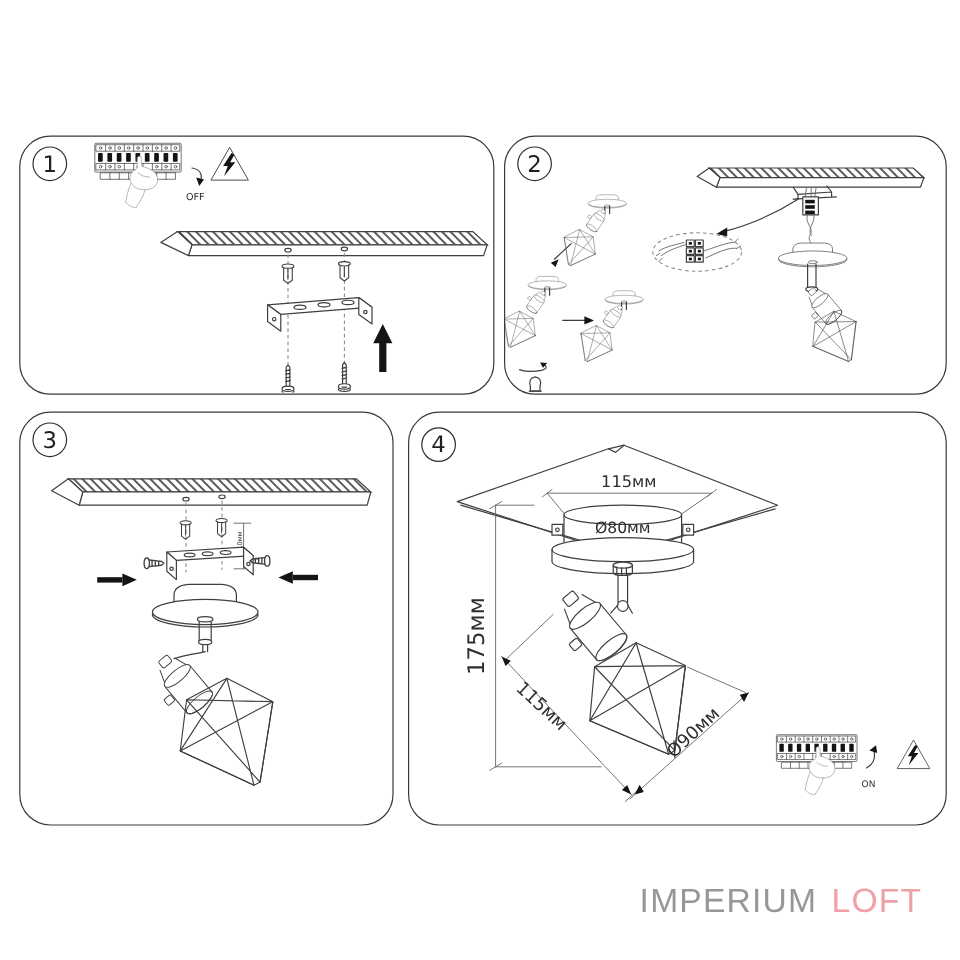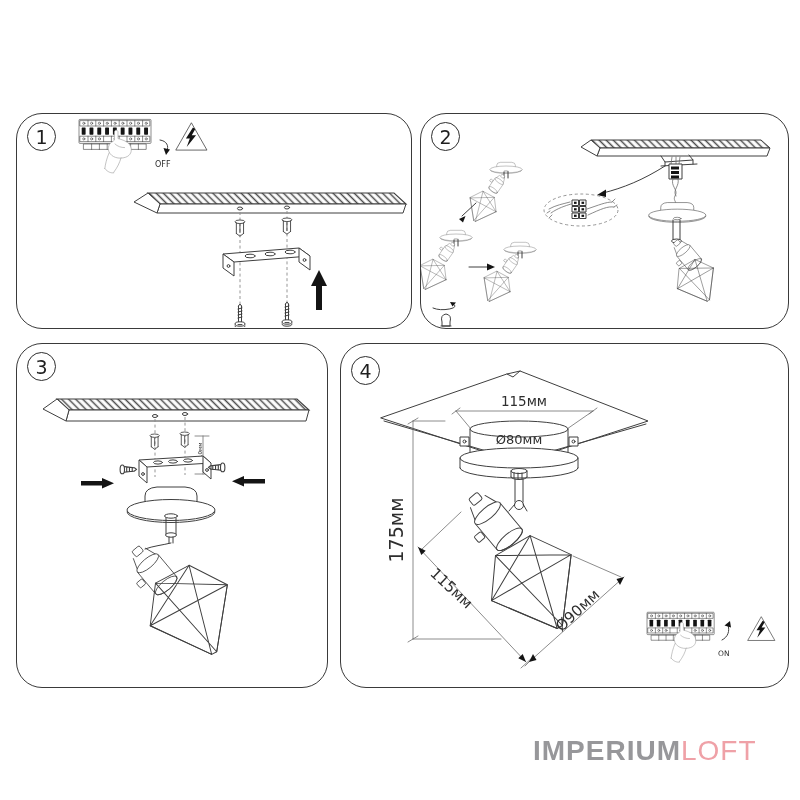--- a/index.html
+++ b/index.html
@@ -5,21 +5,21 @@
   html,body{margin:0;padding:0;background:#fff;}
   #page{position:relative;width:800px;height:800px;background:#fff;overflow:hidden;
         font-family:"DejaVu Sans","Liberation Sans",sans-serif;}
   .panel{position:absolute;border:1.4px solid #3a3a3a;border-radius:26px;background:#fff;box-sizing:border-box;}
   .panel svg{position:absolute;left:0;top:0;}
   .badge{position:absolute;left:10px;top:8px;width:27px;height:27px;border:1.4px solid #2e2e2e;
          border-radius:50%;display:flex;align-items:center;justify-content:center;
          font-size:19px;color:#1f1f1f;background:#fff;z-index:2;}
   .logo{position:absolute;left:533px;top:735px;font-size:28px;letter-spacing:1px;
         font-family:"Liberation Sans",sans-serif;font-weight:400;white-space:nowrap;}
-  .logo .lp{color:#97979a;font-weight:bold;} .logo .la{color:#efa1a7;}
+  .logo .lp{color:#97979a;} .logo .la{color:#efa1a7;margin-left:12px;}
   
   .ln{stroke:#3f3f3f;stroke-width:1;fill:none;stroke-linecap:round;stroke-linejoin:round;}
   .lt{stroke:#6e6e6e;stroke-width:0.8;fill:none;stroke-linecap:round;stroke-linejoin:round;}
   .fw{stroke:#3f3f3f;stroke-width:1;fill:#fff;stroke-linejoin:round;}
   .bk{fill:#141414;stroke:none;}
   .hand{stroke:#9a9a9a;stroke-width:1;fill:#fff;stroke-linejoin:round;stroke-linecap:round;}
   .handl{stroke:#9a9a9a;stroke-width:1;fill:none;stroke-linecap:round;}
   .dash{stroke:#8a8a8a;stroke-width:0.9;stroke-dasharray:3 2.6;fill:none;}
   .dimt{fill:#2e2e2e;font-family:"DejaVu Sans","Liberation Sans",sans-serif;}
 </style>

